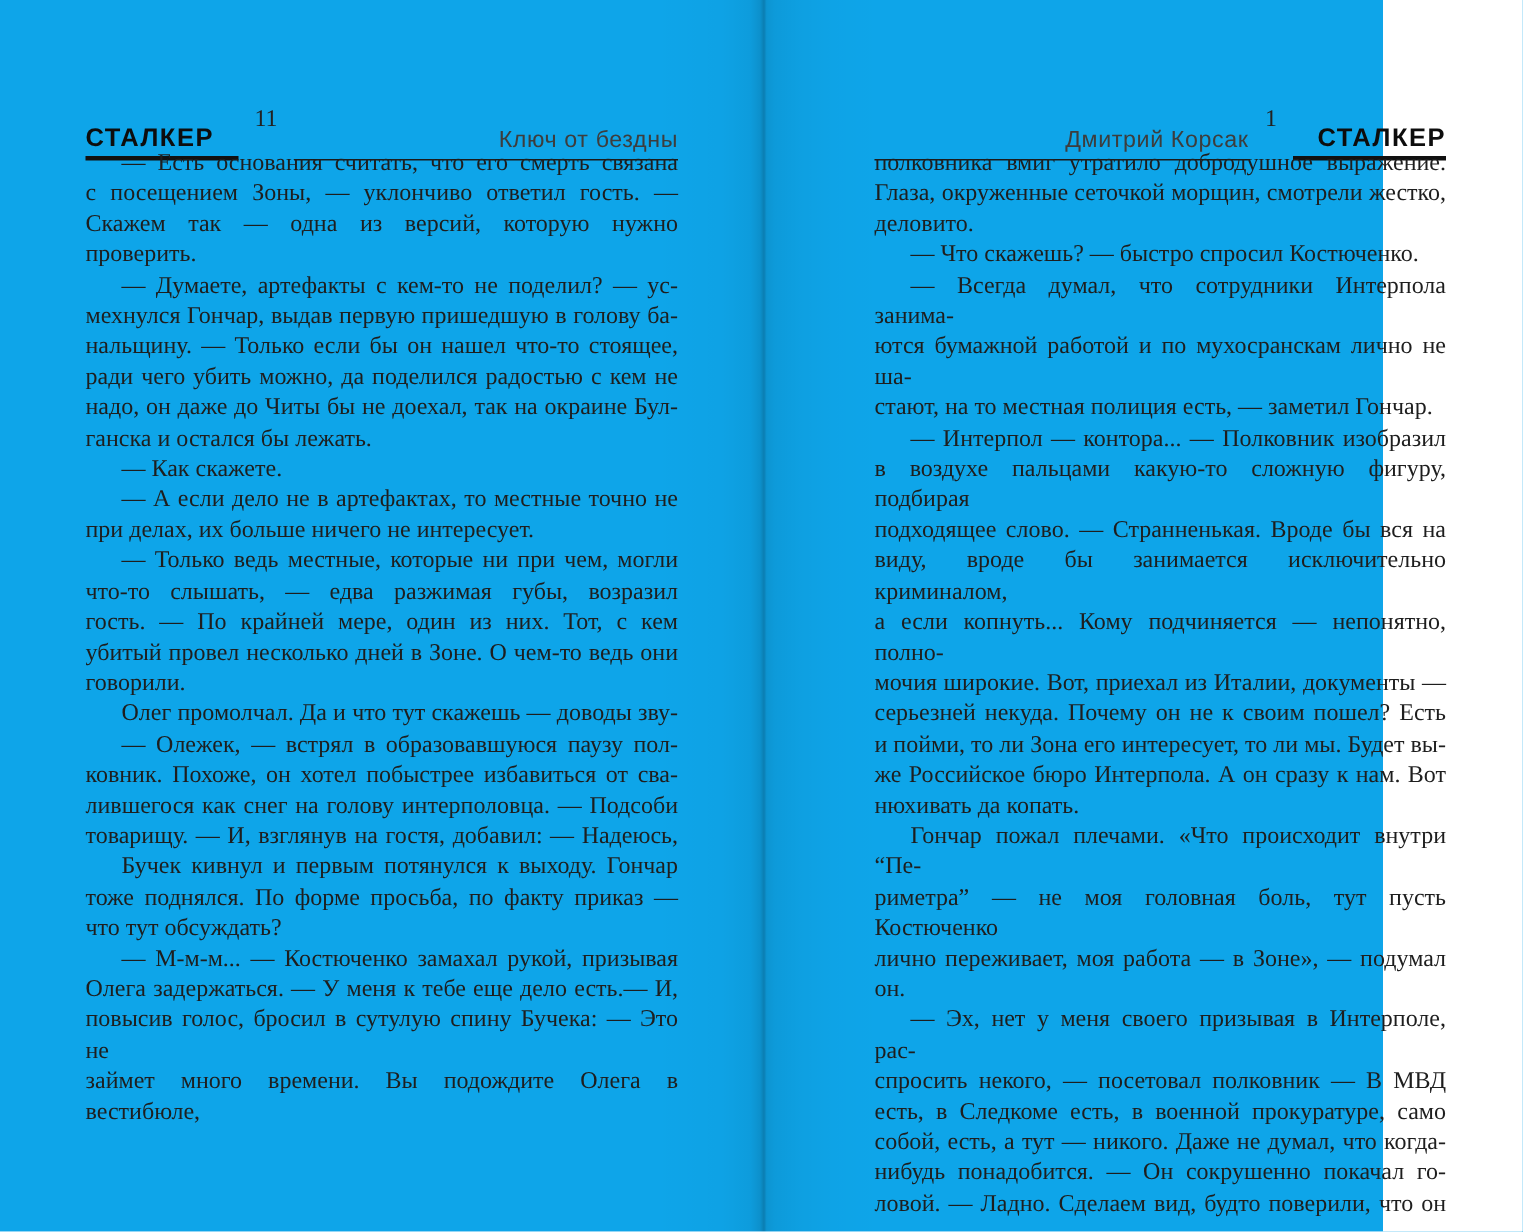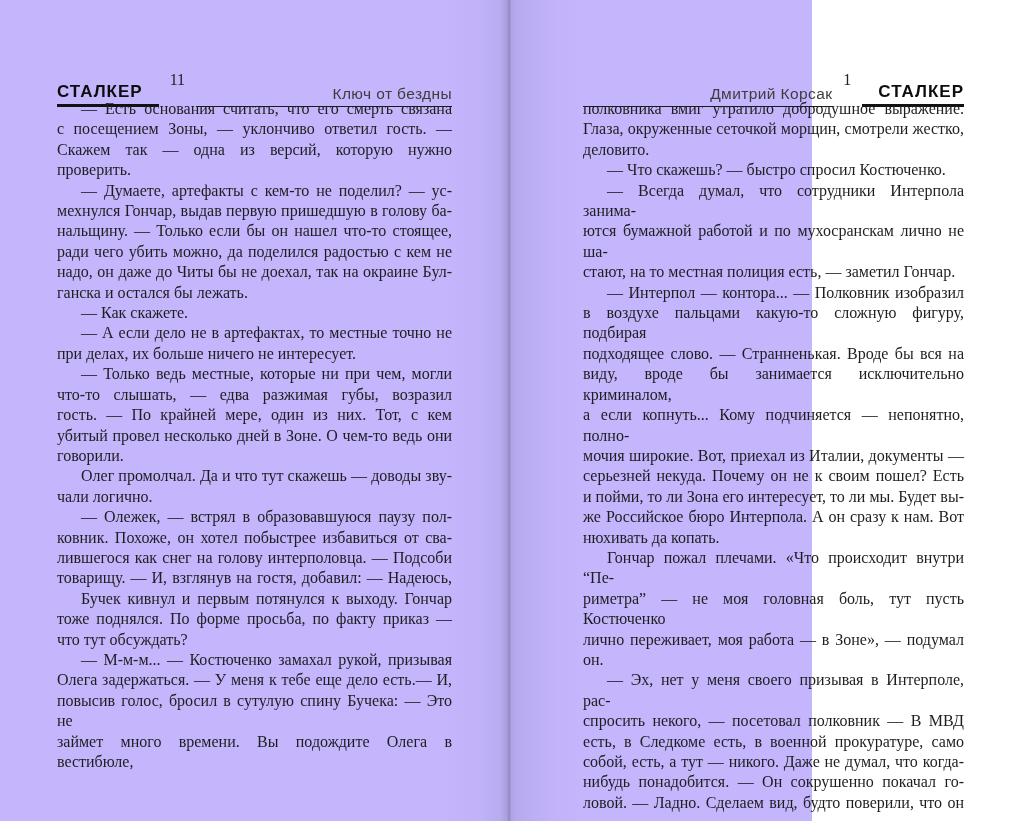--- a/index.html
+++ b/index.html
@@ -4,22 +4,22 @@
 <style>
   html, body {
     margin: 0; padding: 0;
     width: 1015px; height: 821px;
     background: #ffffff;
     overflow: hidden;
     font-family: "Liberation Serif", serif;
   }
   .spread {
     position: relative;
-    width: 812px; height: 821px;
-    background: #c4b5fd;
+    width: 922px; height: 821px;
+    background: #0ea5e9;
   }
   .gutter {
     position: absolute;
     left: 437px; top: 0;
     width: 150px; height: 821px;
     pointer-events: none;
     background: linear-gradient(to right,
       rgba(0,0,0,0) 0%,
       rgba(0,0,0,0.02) 30%,
       rgba(0,0,0,0.055) 42%,
@@ -133,21 +133,20 @@
         </div>
         <div class="para">
           <div class="ln first">— Только ведь местные, которые ни при чем, могли</div>
           <div class="ln">что-то слышать, — едва разжимая губы, возразил</div>
           <div class="ln">гость. — По крайней мере, один из них. Тот, с кем</div>
           <div class="ln">убитый провел несколько дней в Зоне. О чем-то ведь они</div>
           <div class="ln last">говорили.</div>
         </div>
         <div class="para">
           <div class="ln first">Олег промолчал. Да и что тут скажешь — доводы зву-</div>
-          <div class="ln last">чали логично.</div>
         </div>
         <div class="para">
           <div class="ln first">— Олежек, — встрял в образовавшуюся паузу пол-</div>
           <div class="ln">ковник. Похоже, он хотел побыстрее избавиться от сва-</div>
           <div class="ln">лившегося как снег на голову интерполовца. — Подсоби</div>
           <div class="ln">товарищу. — И, взглянув на гостя, добавил: — Надеюсь,</div>
         </div>
         <div class="para">
           <div class="ln first">Бучек кивнул и первым потянулся к выходу. Гончар</div>
           <div class="ln">тоже поднялся. По форме просьба, по факту приказ —</div>

